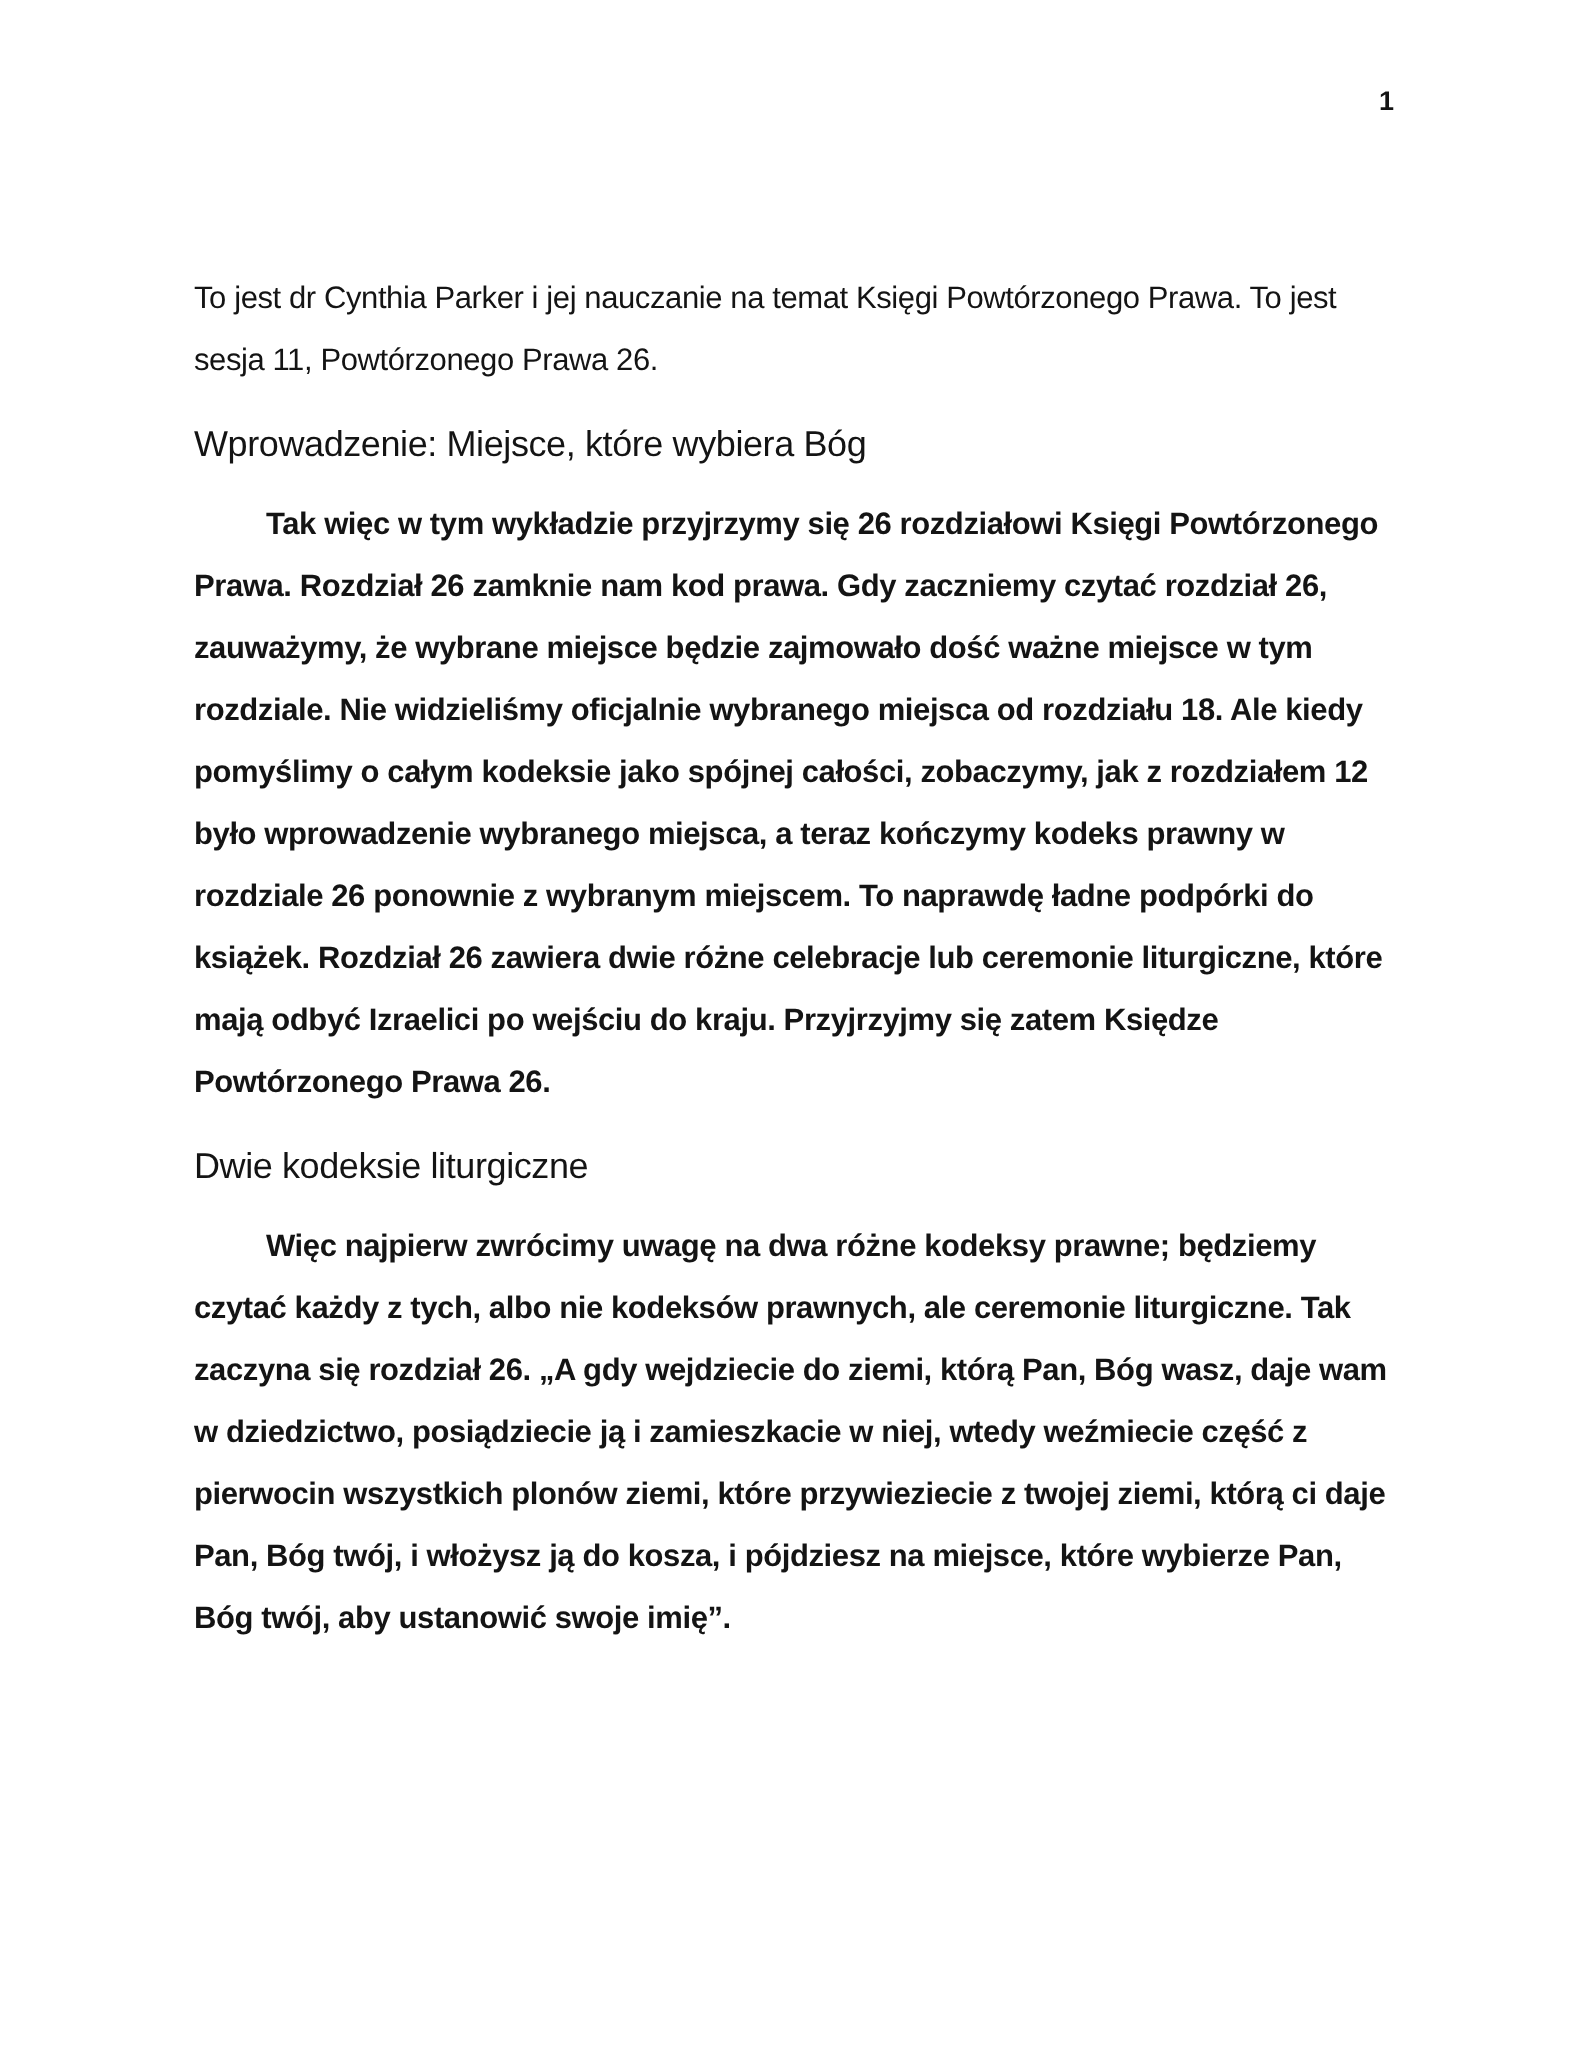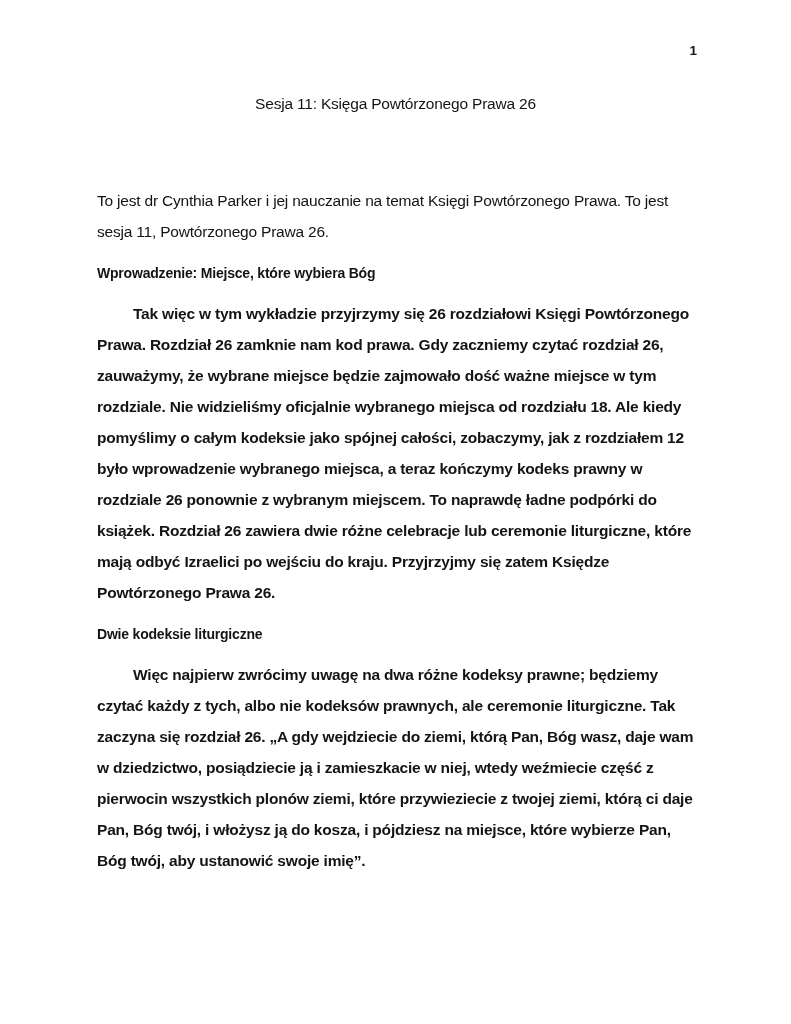--- a/index.html
+++ b/index.html
@@ -29,52 +29,51 @@
     padding: 88px 97px 0 97px;
   }
   .title-block {
     text-align: center;
     font-size: 15.5px;
     line-height: 31px;
     font-weight: 400;
     letter-spacing: -0.2px;
   }
   .body-text {
-    margin-top: 66px;
+    margin-top: 46px;
     font-size: 15.5px;
     line-height: 31px;
     letter-spacing: -0.2px;
     text-align: left;
   }
   .para {
     margin: 0;
   }
   .para.indent {
     text-indent: 36px;
     font-weight: bold;
   }
   .heading {
-    font-size: 14px;
+    font-size: 18px;
     line-height: 31px;
-    font-weight: 700;
+    font-weight: 400;
     margin: 11px 0 9px 0;
     letter-spacing: -0.2px;
   }
 </style>
 </head>
 <body>
 
 <div class="page">
 
   <div class="page-number">1</div>
 
   <div class="content">
 
     <div class="title-block">
-      <div>Sesja 11: Księga Powtórzonego Prawa 26</div>
     </div>
 
     <div class="body-text">
 
       <p class="para">To jest dr Cynthia Parker i jej nauczanie na temat Księgi Powtórzonego Prawa. To jest sesja 11, Powtórzonego Prawa 26.</p>
 
       <h2 class="heading">Wprowadzenie: Miejsce, które wybiera Bóg</h2>
 
       <p class="para indent">Tak więc w tym wykładzie przyjrzymy się 26 rozdziałowi Księgi Powtórzonego Prawa. Rozdział 26 zamknie nam kod prawa. Gdy zaczniemy czytać rozdział 26, zauważymy, że wybrane miejsce będzie zajmowało dość ważne miejsce w tym rozdziale. Nie widzieliśmy oficjalnie wybranego miejsca od rozdziału 18. Ale kiedy pomyślimy o całym kodeksie jako spójnej całości, zobaczymy, jak z rozdziałem 12 było wprowadzenie wybranego miejsca, a teraz kończymy kodeks prawny w rozdziale 26 ponownie z wybranym miejscem. To naprawdę ładne podpórki do książek. Rozdział 26 zawiera dwie różne celebracje lub ceremonie liturgiczne, które mają odbyć Izraelici po wejściu do kraju. Przyjrzyjmy się zatem Księdze Powtórzonego Prawa 26.</p>
 

